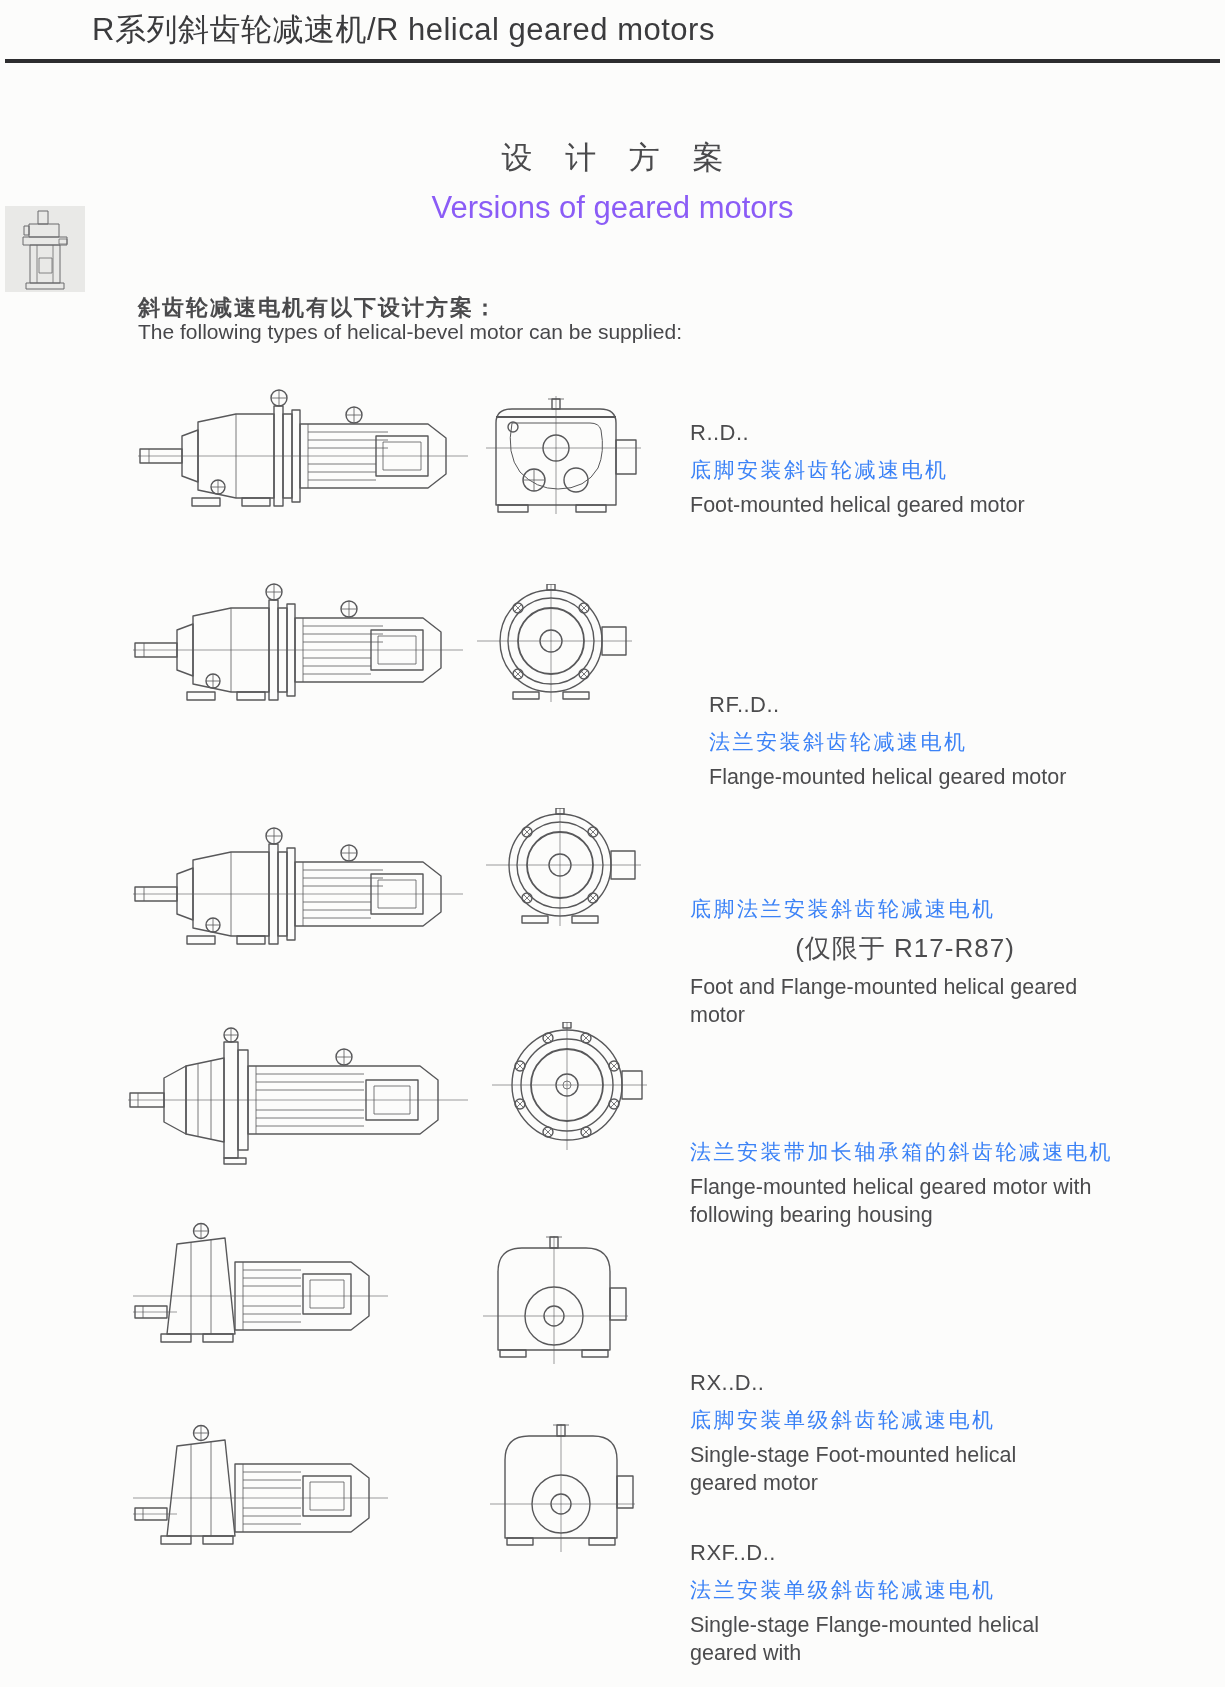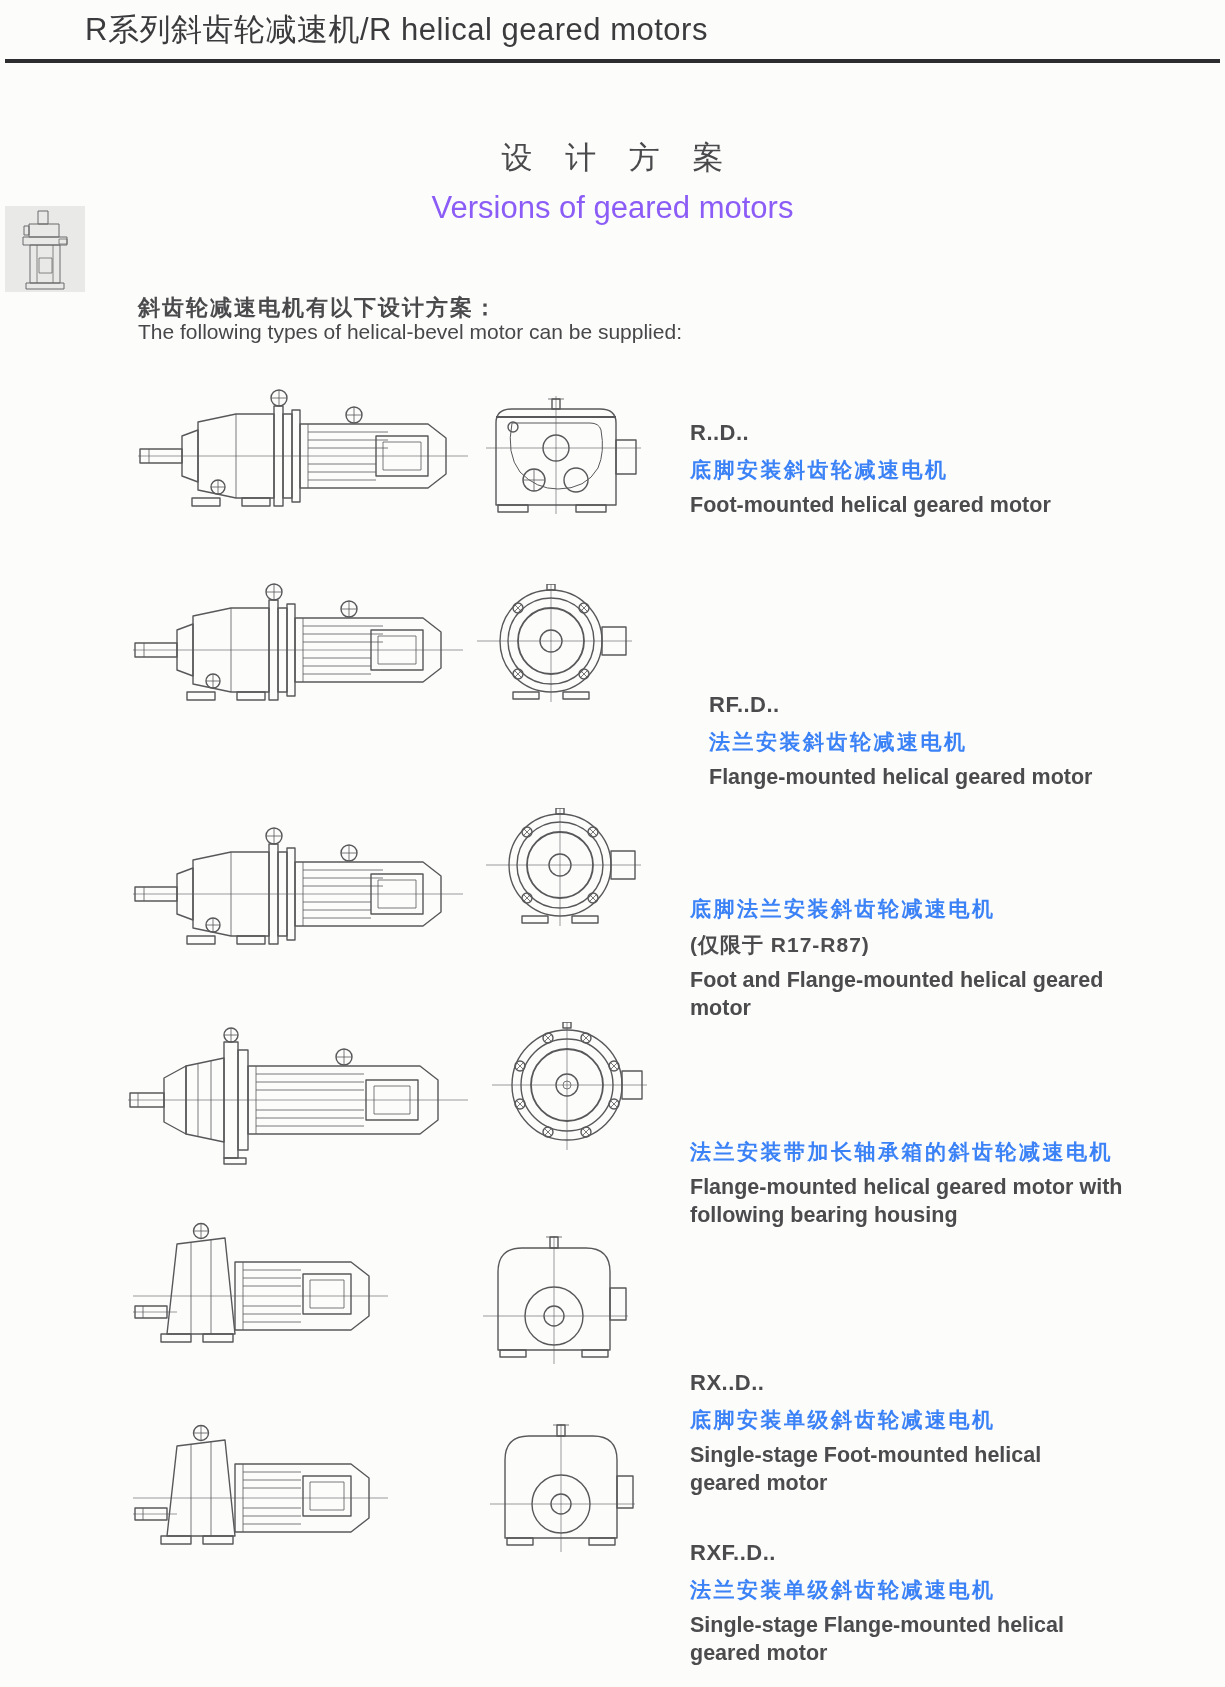--- a/index.html
+++ b/index.html
@@ -6,21 +6,21 @@
     --page-bg:#fcfcfb; --text:#47474a; --heading:#3b3b3d; --rule:#2d2d2f;
     --drawing-line:#58585a; --thumb-bg:#e9e9e7;
   }
   html,body{margin:0;padding:0;background:#e4e4e2;}
   .page{
     position:relative; width:1225px; height:1687px; margin:0 auto;
     background:var(--page-bg); color:var(--text);
     font-family:"Liberation Sans","DejaVu Sans",sans-serif; overflow:hidden;
   }
   .header-title{
-    position:absolute; left:85px; top:10px; font-size:31px; line-height:40px;
+    position:absolute; left:92px; top:10px; font-size:31px; line-height:40px;
     color:var(--heading); letter-spacing:.5px; white-space:nowrap;
   }
   .rule{position:absolute; left:5px; right:5px; top:59px; height:4px; background:var(--rule);}
   .title-cn{
     position:absolute; left:12px; right:0; top:137px; text-align:center;
     font-size:31px; letter-spacing:12px; color:#4a4a4c; font-weight:500;
   }
   .title-en{
     position:absolute; left:0; right:0; top:190px; text-align:center;
     font-size:31px; color:#8b5cf6;
@@ -29,24 +29,24 @@
     position:absolute; left:5px; top:206px; width:80px; height:86px;
     background:var(--thumb-bg);
   }
   .thumb-box svg{position:absolute; inset:0;}
   .intro-cn{
     position:absolute; left:138px; top:293px; font-size:22px; font-weight:600;
     letter-spacing:2px; color:#4a4a4c; white-space:nowrap;
   }
   .intro-en{position:absolute; left:138px; top:320px; font-size:21px; white-space:nowrap;}
   .draw{position:absolute; stroke:var(--drawing-line); fill:none; stroke-width:1.4; stroke-linejoin:round;}
-  .txt{position:absolute;font-weight:bold;}
+  .txt{position:absolute;}
   .code{font-size:22px; color:#4b4b4d; letter-spacing:.5px;}
   .cn{font-size:21px; letter-spacing:2.5px; margin-top:10px; color:#3b82f6;}
-  .note{font-size:21px; letter-spacing:1px; margin-top:8px; color:#4c4c4e;}
+  .note{font-size:26px; letter-spacing:1px; margin-top:8px; color:#4c4c4e;text-align:center;}
   .en{font-size:21.5px; margin-top:8px; line-height:1.28; color:#4b4b4d;}
 </style>
 </head>
 <body>
 
 <svg width="0" height="0" style="position:absolute" aria-hidden="true">
   <defs>
     <symbol id="side-std" viewBox="0 0 330 126">
       <line x1="0" y1="68" x2="330" y2="68" stroke-width="0.6"></line>
       <rect x="2" y="61" width="42" height="14"></rect>
@@ -320,16 +320,16 @@
 
   <svg class="draw" style="left:133px;top:1424px;width:255px;height:142px">
       <use href="#side-single"></use>
     </svg>
   <svg class="draw" style="left:490px;top:1424px;width:145px;height:128px">
       <use href="#front-motor"></use>
     </svg>
   <div class="txt" style="left:690px;top:1540px;width:395px">
     <div class="code">RXF..D..</div>
     <div class="cn">法兰安装单级斜齿轮减速电机</div>
-    <div class="en">Single-stage Flange-mounted helical geared motor</div>
+    <div class="en">Single-stage Flange-mounted helical geared with</div>
   </div>
 
 </div>
 
 </body></html>

